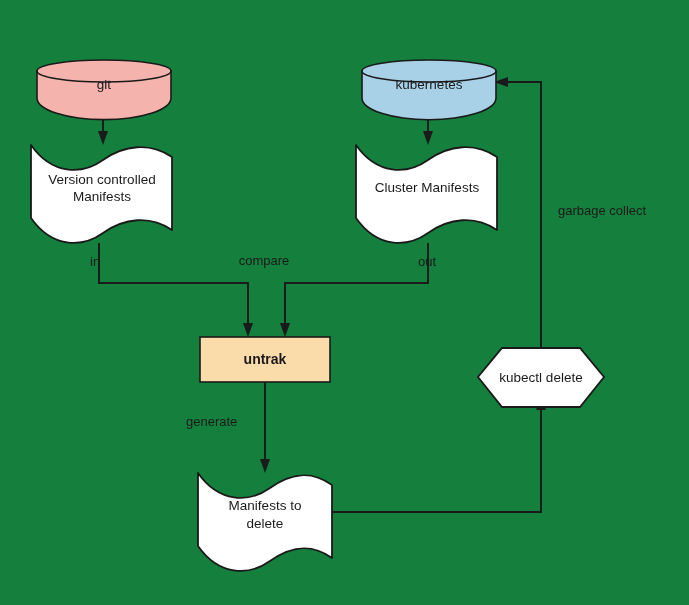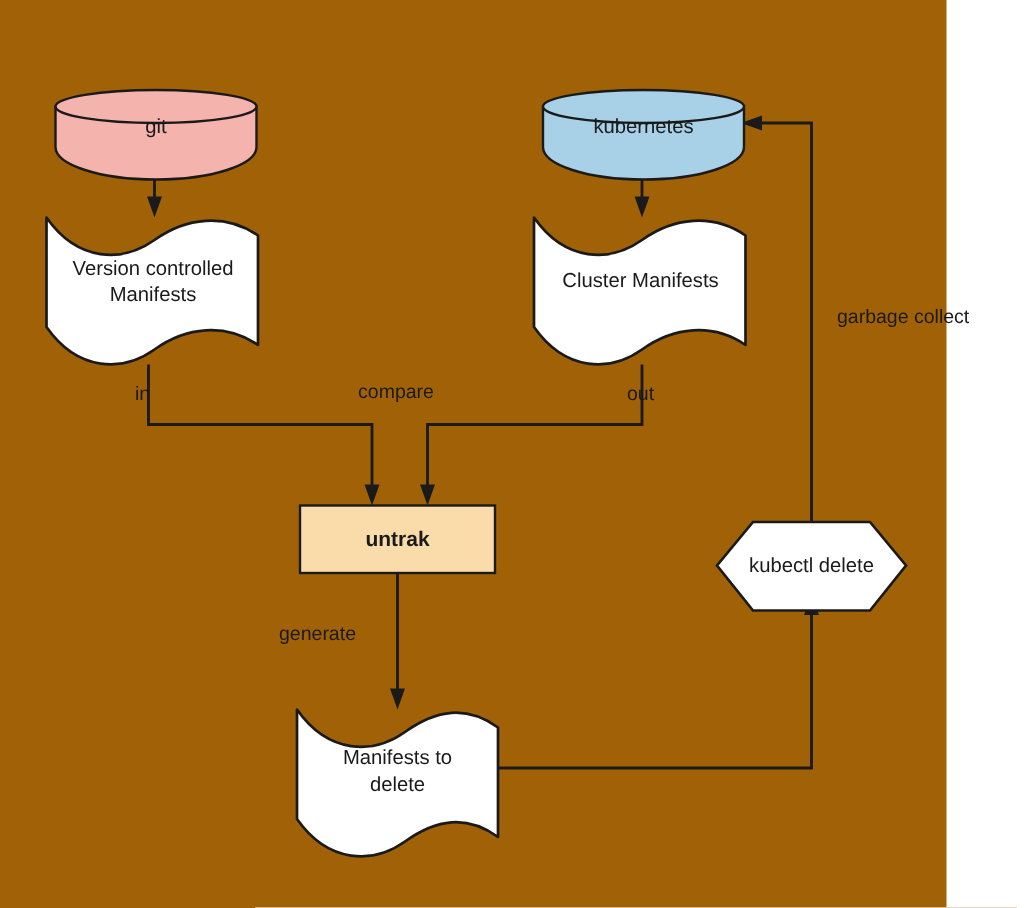--- a/index.html
+++ b/index.html
@@ -9,23 +9,23 @@
     background: #ffffff;
   }
   body {
     width: 689px;
     height: 605px;
     font-family: "Liberation Sans", sans-serif;
     overflow: hidden;
   }
   #diagram-root {
     position: relative;
-    width: 631px;
+    width: 689px;
     height: 605px;
-    background: #a16207;
+    background: #15803d;
   }
   svg#flow-svg {
     position: absolute;
     top: 0;
     left: 0;
     width: 689px;
     height: 605px;
     display: block;
   }
   .node-shape {

